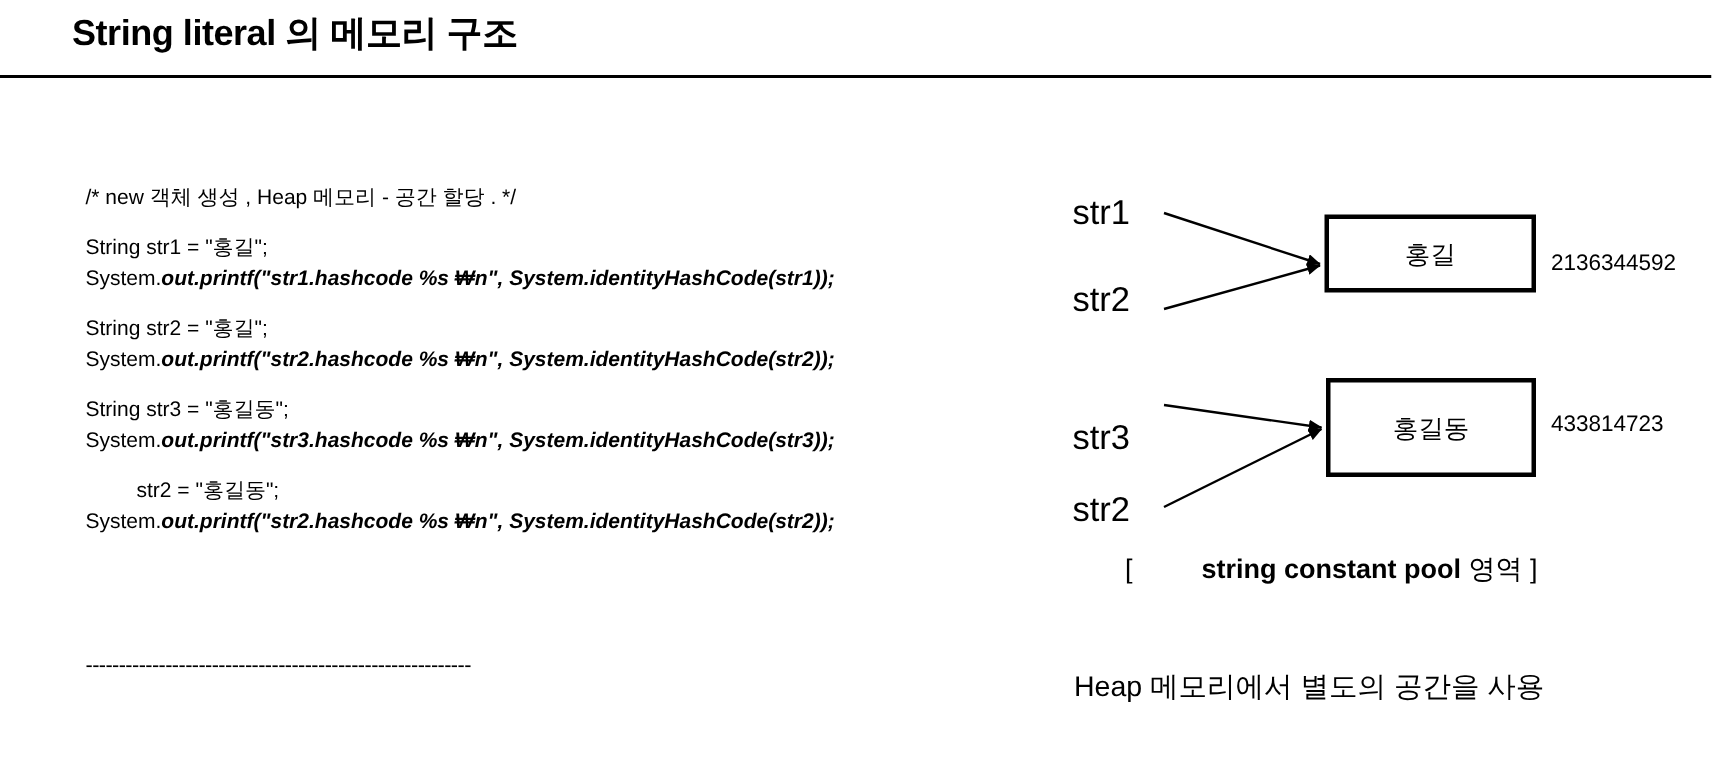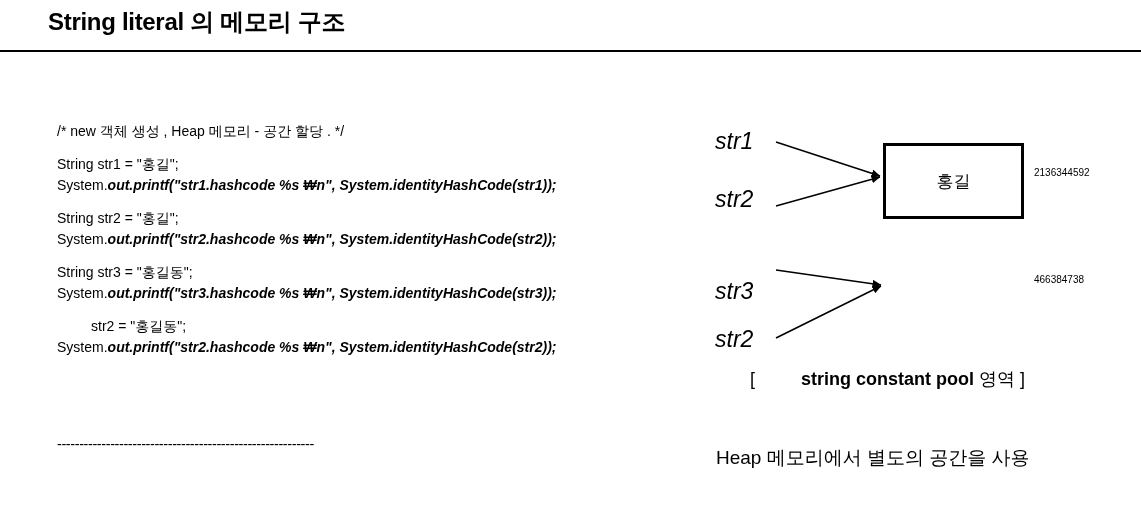--- a/index.html
+++ b/index.html
@@ -82,43 +82,42 @@
   #diagram-svg {
     position: absolute;
     left: 0;
     top: 0;
   }
   .ref-label {
     position: absolute;
     font-size: 23px;
     line-height: 23px;
     white-space: nowrap;
-    font-style: italic;
   }
   #ref-str1 { left: 15px;  top: 20px; }
   #ref-str2a { left: 15px; top: 78px; }
   #ref-str3 { left: 15px;  top: 148px; margin-top: 22px; }
   #ref-str2b { left: 15px; top: 218px; }
 
   .pool-box {
     position: absolute;
     border: 3px solid #000000;
     box-sizing: border-box;
     display: flex;
     align-items: center;
     justify-content: center;
     font-size: 17px;
     background: #ffffff;
   }
-  #box-hong {      left: 183px; top: 33px;  width: 141px; height: 76px; }
+  #box-hong {      left: 183px; top: 33px;  width: 141px; height: 52px; }
   #box-hong-gil-dong { left: 184px; top: 142px; width: 140px; height: 66px; }
 
   .hash-label {
     position: absolute;
-    font-size: 10px;
+    font-size: 15px;
     white-space: nowrap;
   }
   #hash-1 { left: 334px; top: 57px; }
   #hash-2 { left: 334px; top: 164px; }
 
   #pool-caption {
     position: absolute;
     left: 700px;
     top: 367px;
     width: 375px;
@@ -166,22 +165,23 @@
 
     <line x1="76" y1="228" x2="181" y2="176" stroke="#000000" stroke-width="1.6" marker-end="url(#arrowhead)"></line>
   </svg>
 
   <div class="ref-label" id="ref-str1">str1</div>
   <div class="ref-label" id="ref-str2a">str2</div>
   <div class="ref-label" id="ref-str3">str3</div>
   <div class="ref-label" id="ref-str2b">str2</div>
 
   <div class="pool-box" id="box-hong">홍길</div>
+  <div class="pool-box" id="box-hong-gil-dong">홍길동</div>
 
   <div class="hash-label" id="hash-1">2136344592</div>
-  <div class="hash-label" id="hash-2">466384738</div>
+  <div class="hash-label" id="hash-2">433814723</div>
 </div>
 
 <div id="pool-caption">
   <span>[ </span><span class="strong">string constant pool</span><span> 영역 ]</span>
 </div>
 
 <div id="heap-note">Heap 메모리에서 별도의 공간을 사용</div>
 
 </body></html>

